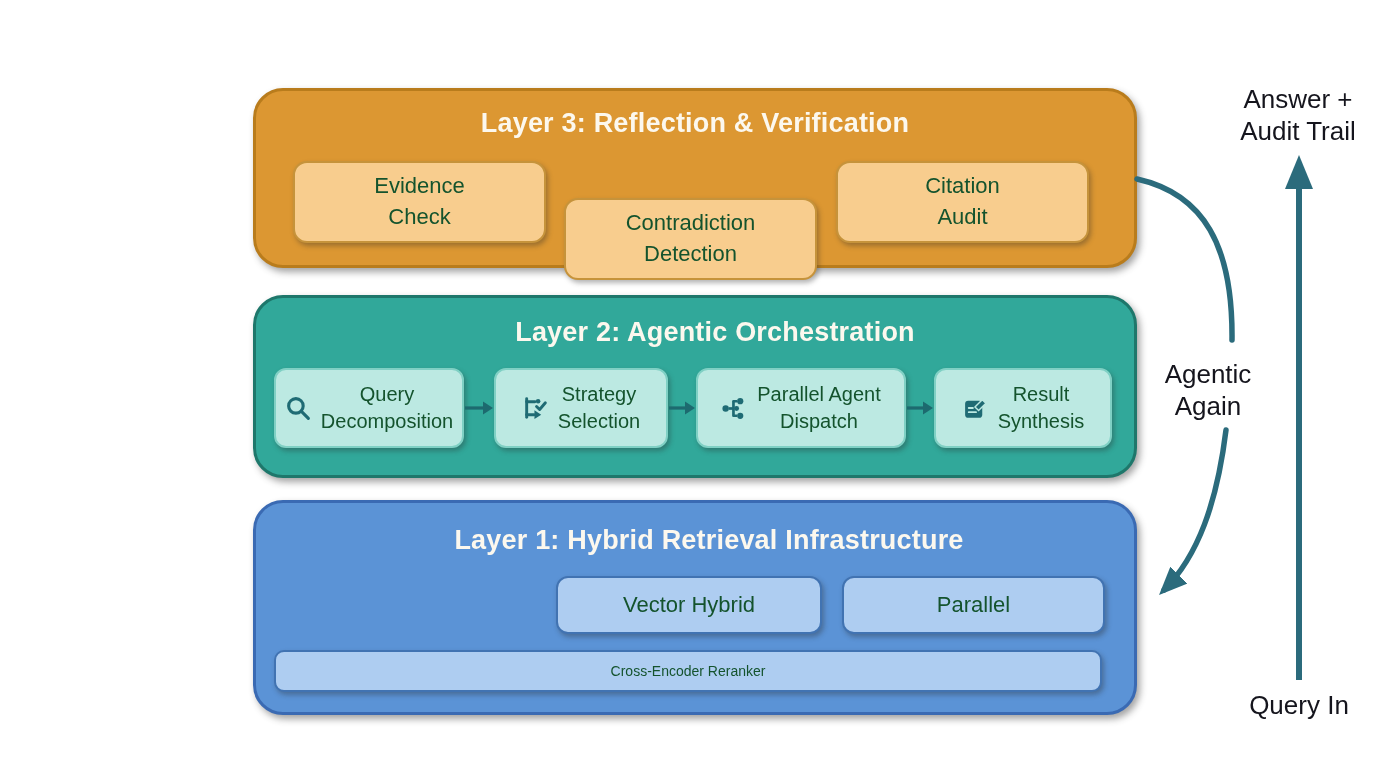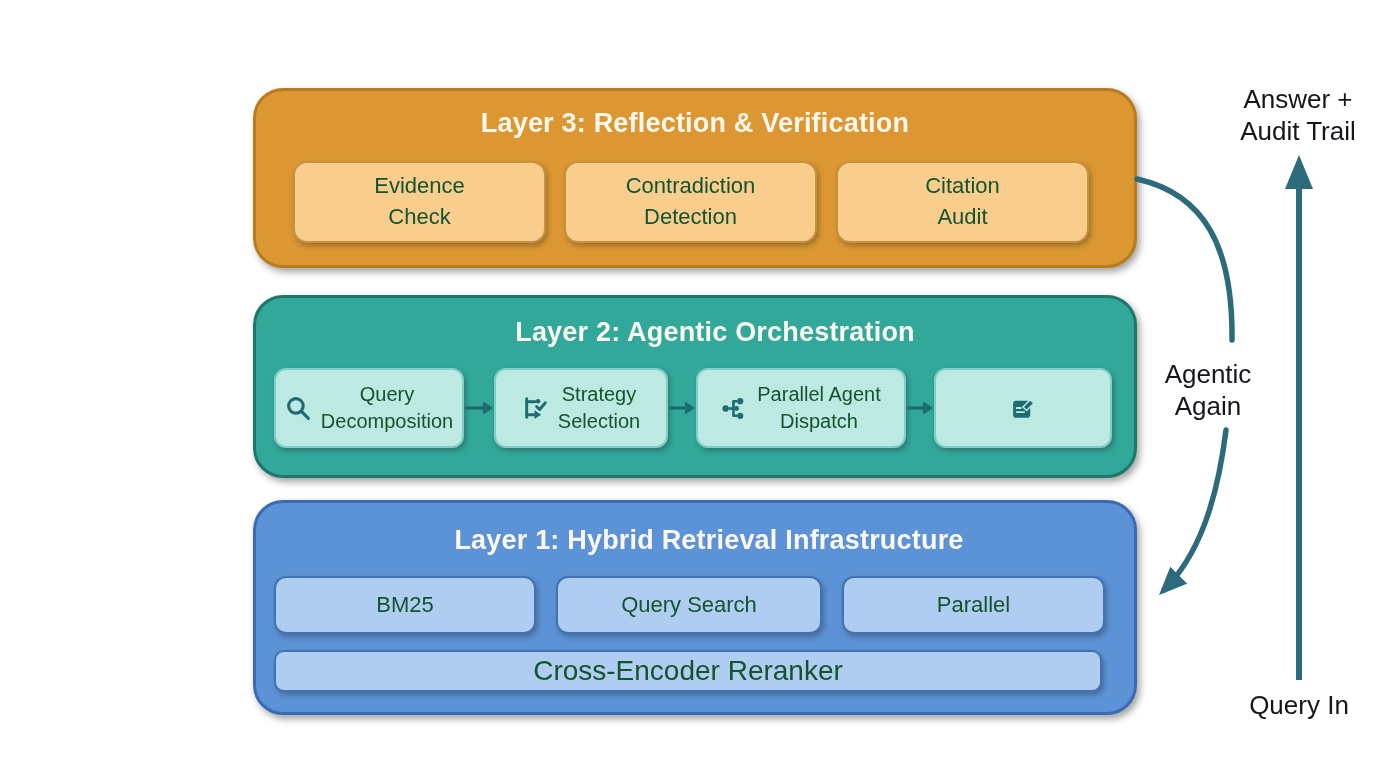--- a/index.html
+++ b/index.html
@@ -37,21 +37,21 @@
     color:#14532d; font-weight:500;
     box-shadow:2px 3px 5px rgba(40,40,40,0.35);
   }
 
   
   .l3-box {
     top:70px; height:82px; width:253px;
     background:#f8cd8e; border:2px solid #c6933b; border-radius:14px;
     font-size:22px; line-height:1.4;
   }
-  .l3-0 { left:37px; } .l3-1 { left:308px; } .l3-2 { left:580px; }
+  .l3-0 { left:37px; } .l3-1 { left:308px;margin-top:37px; } .l3-2 { left:580px; }
 
   
   .l2-box {
     top:70px; height:80px;
     background:#bce9e2; border:2px solid #7fd0c4; border-radius:12px;
     font-size:20px; line-height:1.35;
     gap:9px; padding:0 6px;
   }
   .l2-0 { left:18px;  width:190px;justify-content:center; }
   .l2-1 { left:238px; width:174px; }
@@ -67,21 +67,21 @@
     top:73px; height:58px;
     background:#aecdf1; border:2px solid #4173b2; border-radius:12px;
     font-size:22px;
   }
   .l1-0 { left:18px;  width:262px; }
   .l1-1 { left:300px; width:266px; }
   .l1-2 { left:586px; width:263px; }
   .l1-full {
     top:147px; left:18px; width:828px; height:42px;
     background:#aecdf1; border:2px solid #4173b2; border-radius:10px;
-    font-size:28px;
+    font-size:14px;
   }
 
   
   .flow-label {
     position:absolute; text-align:center; white-space:pre-line;
     color:#15151d; font-size:26px; line-height:1.22; font-weight:500;
   }
   #answer-label   { left:1182px; top:84px;  width:200px; }
   #retrieve-label { left:1112px; top:359px; width:160px; }
   #query-label    { left:1203px; top:690px; width:160px; }
@@ -155,20 +155,22 @@
     </div>
 
     <div class="subbox l2-box l2-3">
       <span class="step-icon">
         <svg width="27" height="27" viewBox="0 0 26 26" fill="none">
           <rect x="3" y="5.5" width="16.5" height="16.5" rx="3" fill="#1f6b74"></rect>
           <path d="M6.5 16.5 H13.5 M6.5 12.5 H10.5" stroke="#bce9e2" stroke-width="1.8" stroke-linecap="round"></path>
           <path d="M12.5 11.5 L19.5 4.5 L23 8 L16 15 Z" fill="#1f6b74" stroke="#bce9e2" stroke-width="1.4"></path>
         </svg>
       </span>
+      <span>Result
+Synthesis</span>
     </div>
 
     <span class="gap-arrow ga-0">
       <svg width="30" height="18" viewBox="0 0 30 18">
         <line x1="1" y1="9" x2="19" y2="9" stroke="#1d6a6f" stroke-width="3.2"></line>
         <polygon points="19,2.5 29,9 19,15.5" fill="#1d6a6f"></polygon>
       </svg>
     </span>
     <span class="gap-arrow ga-1">
       <svg width="28" height="18" viewBox="0 0 28 18">
@@ -179,25 +181,22 @@
     <span class="gap-arrow ga-2">
       <svg width="28" height="18" viewBox="0 0 28 18">
         <line x1="1" y1="9" x2="17" y2="9" stroke="#1d6a6f" stroke-width="3.2"></line>
         <polygon points="17,2.5 27,9 17,15.5" fill="#1d6a6f"></polygon>
       </svg>
     </span>
   </div>
 
   <div class="layer" id="layer1">
     <div class="layer-title">Layer 1: Hybrid Retrieval Infrastructure</div>
-    <div class="subbox l1-box l1-0">
-      <span>BM25</span>
-    </div>
     <div class="subbox l1-box l1-1">
-      <span>Query Search</span>
+      <span>Vector Hybrid</span>
     </div>
     <div class="subbox l1-box l1-2">
       <span>Parallel</span>
     </div>
     <div class="subbox l1-full">
       <span>Cross-Encoder Reranker</span>
     </div>
   </div>
 
   <svg id="flow-svg" width="1376" height="768" viewBox="0 0 1376 768">

